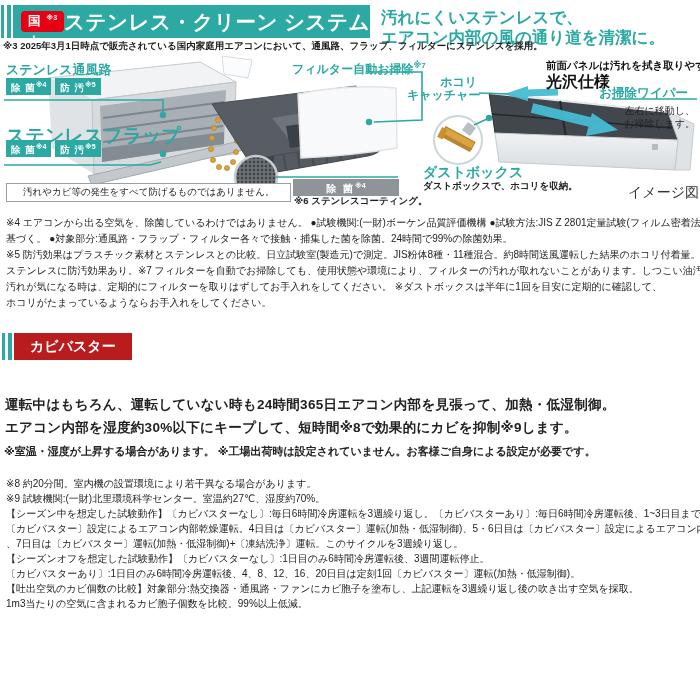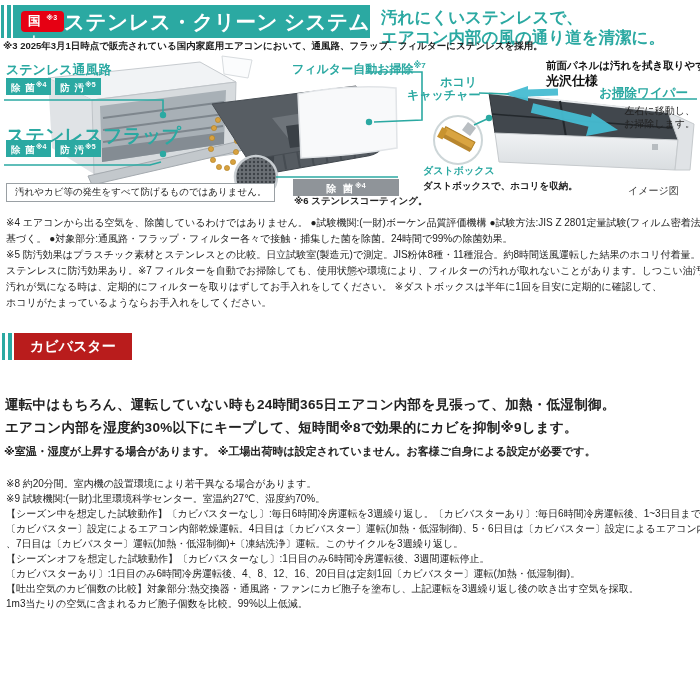--- a/index.html
+++ b/index.html
@@ -18,21 +18,21 @@
   #banner-title{color:#fff;font-weight:bold;font-size:20.5px;margin-left:0;letter-spacing:0.5px;white-space:nowrap;}
   .catch{left:381px;top:7px;font-size:16.5px;font-weight:600;line-height:20px;color:#2BA9A2;white-space:nowrap;}
   #hd-note{left:3px;top:40px;font-size:9.5px;font-weight:600;color:#1c1c1c;white-space:nowrap;}
   
   .dlabel{font-weight:bold;color:#2BA9A2;white-space:nowrap;}
   .dlabel sup{font-size:8px;}
   .badge-row{display:flex;gap:4px;}
   .tbadge{background:#2BA9A2;color:#fff;font-size:9.5px;font-weight:bold;letter-spacing:1px;
           padding:1px 5px;line-height:12px;white-space:nowrap;}
   .tbadge sup{font-size:7px;letter-spacing:0;}
-  #disclaimer{left:6px;top:183px;border:1px solid #9aa0a4;padding:2px 8px;font-size:9.5px;
+  #disclaimer{left:6px;top:183px;border:1px solid #9aa0a4;padding:2px 16px;font-size:9.5px;
               color:#222;white-space:nowrap;background:#fff;}
   .smalltxt{font-size:9.5px;color:#222;white-space:nowrap;}
   #graybadge{left:293px;top:179px;width:106px;background:#8F9499;color:#fff;text-align:center;
              font-size:10px;font-weight:bold;letter-spacing:2px;padding:1px 0;line-height:12px;}
   #graybadge sup{font-size:7px;letter-spacing:0;}
   .panel-note{color:#111;font-weight:bold;white-space:nowrap;}
   
   .note-line{position:relative;font-size:10px;line-height:16px;color:#222;white-space:nowrap;}
   .note-line2{position:relative;font-size:10px;line-height:15px;color:#222;white-space:nowrap;}
   #notes1{left:6px;top:215px;}
@@ -207,35 +207,35 @@
   <div class="abs dlabel" style="left:292px;top:61px;font-size:12px;">
     <span>フィルター自動お掃除</span><sup>※7</sup>
   </div>
 
   <div class="abs dlabel" style="left:407px;top:76px;width:70px;text-align:right;font-size:12px;line-height:13px;">
     <div>ホコリ</div>
       <div>キャッチャー</div>
   </div>
 
   <div class="abs panel-note" style="left:546px;top:59px;font-size:10.5px;">前面パネルは汚れを拭き取りやすい</div>
-  <div class="abs panel-note" style="left:546px;top:72px;font-size:13px;">光沢仕様</div>
+  <div class="abs panel-note" style="left:546px;top:72px;font-size:16px;">光沢仕様</div>
 
   <div class="abs dlabel" style="left:595px;top:85px;width:93px;text-align:right;font-size:12.5px;">お掃除ワイパー</div>
   <div class="abs smalltxt" style="left:610px;top:104px;width:85px;text-align:right;font-size:10px;">左右に移動し、</div>
   <div class="abs smalltxt" style="left:610px;top:117px;width:85px;text-align:right;font-size:10px;">お掃除します。</div>
 
   <div class="abs" id="graybadge">
     <span>除 菌</span><sup>※4</sup>
   </div>
   <div class="abs smalltxt b" style="left:294px;top:195px;">※6 ステンレスコーティング。</div>
 
-  <div class="abs dlabel" style="left:423px;top:164px;font-size:10px;">ダストボックス</div>
+  <div class="abs dlabel" style="left:423px;top:164px;font-size:14px;">ダストボックス</div>
   <div class="abs smalltxt b" style="left:423px;top:180px;">ダストボックスで、ホコリを収納。</div>
 
-  <div class="abs smalltxt" style="left:628px;top:184px;font-size:10px;color:#333;">イメージ図</div>
+  <div class="abs smalltxt" style="left:628px;top:184px;font-size:14px;color:#333;">イメージ図</div>
 
   <div class="abs" id="notes1">
     <div class="note-line">※4 エアコンから出る空気を、除菌しているわけではありません。 ●試験機関:(一財)ボーケン品質評価機構 ●試験方法:JIS Z 2801定量試験(フィルム密着法)に</div>
     <div class="note-line">基づく。 ●対象部分:通風路・フラップ・フィルター各々で接触・捕集した菌を除菌。24時間で99%の除菌効果。</div>
     <div class="note-line">※5 防汚効果はプラスチック素材とステンレスとの比較。日立試験室(製造元)で測定。JIS粉体8種・11種混合。約8時間送風運転した結果のホコリ付着量。</div>
     <div class="note-line">ステンレスに防汚効果あり。※7 フィルターを自動でお掃除しても、使用状態や環境により、フィルターの汚れが取れないことがあります。しつこい油汚れなど、</div>
     <div class="note-line">汚れが気になる時は、定期的にフィルターを取りはずしてお手入れをしてください。 ※ダストボックスは半年に1回を目安に定期的に確認して、</div>
     <div class="note-line">ホコリがたまっているようならお手入れをしてください。</div>
   </div>
 

